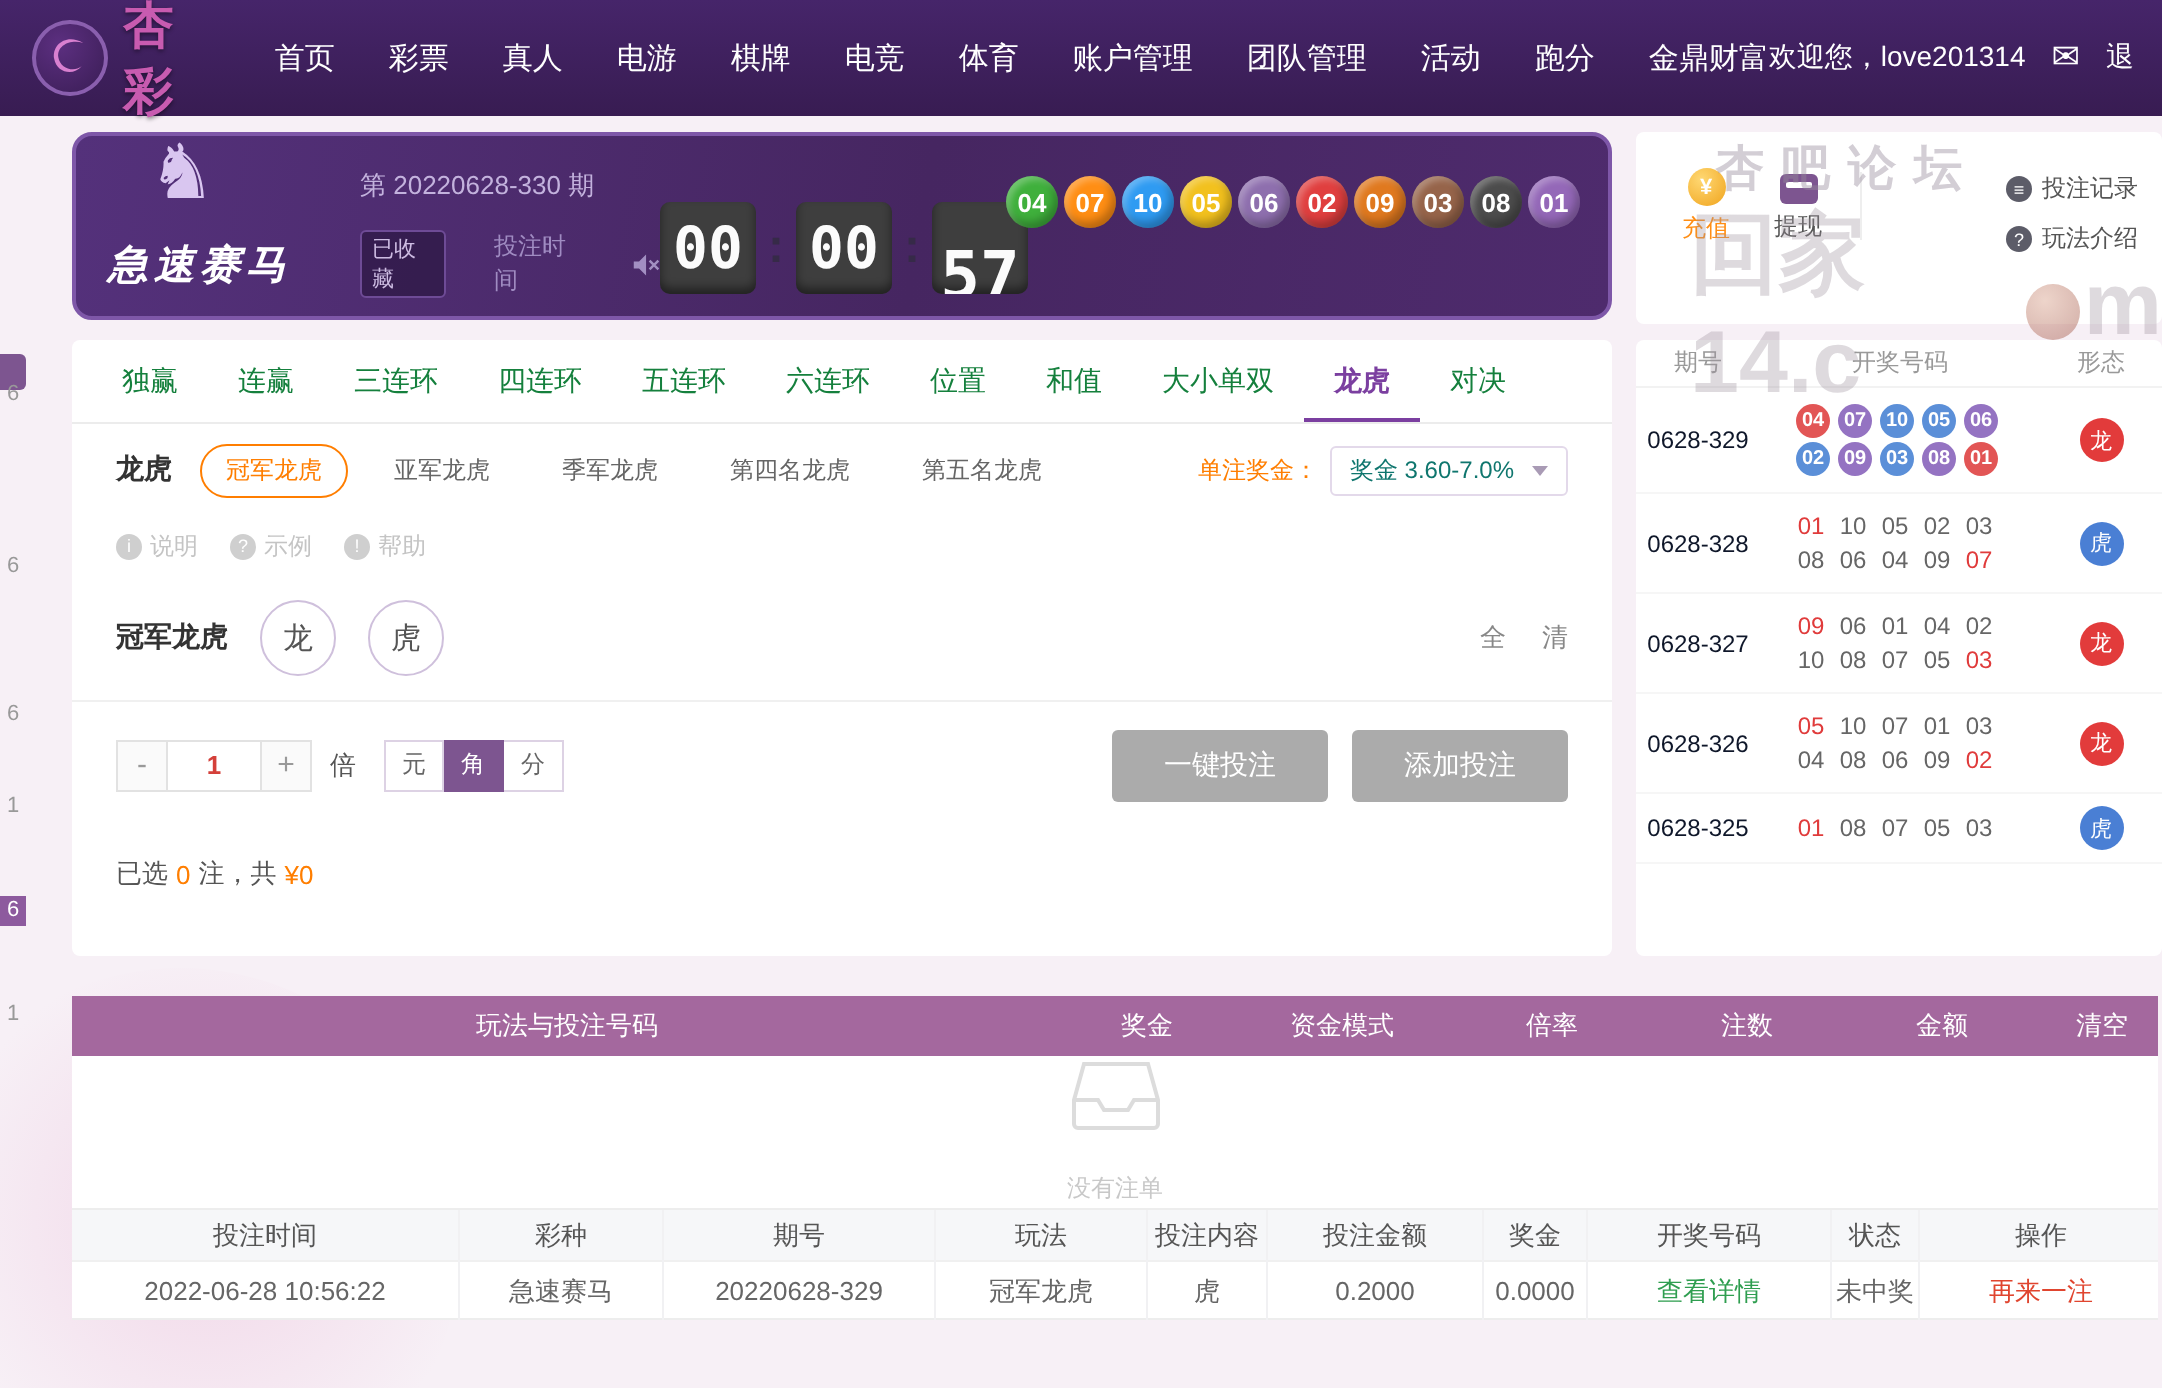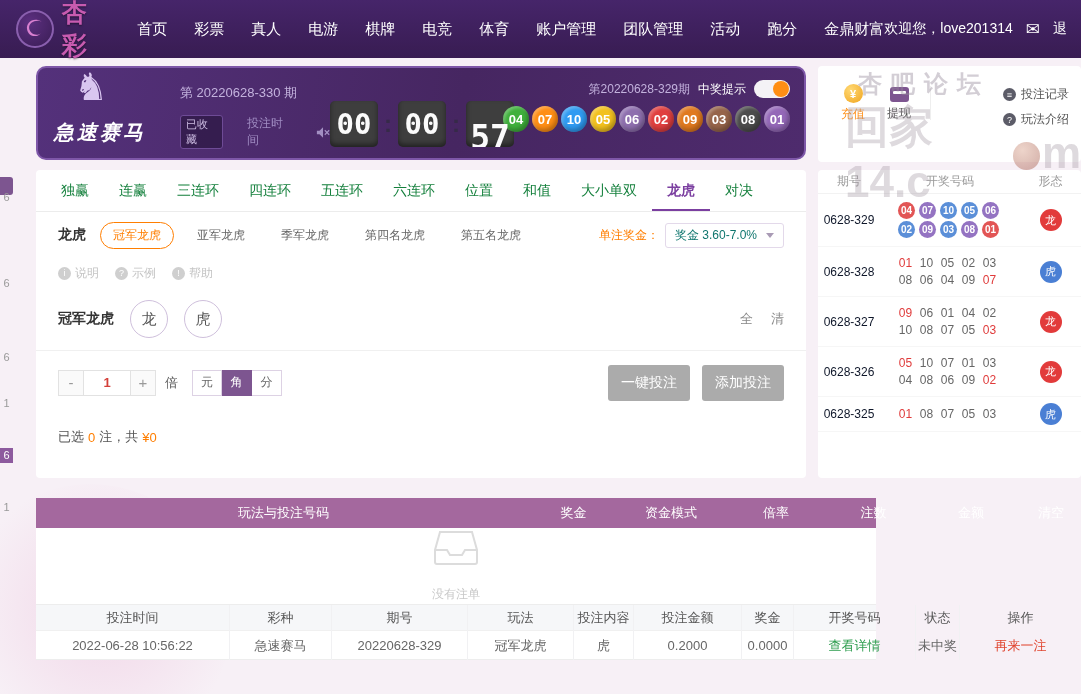--- a/index.html
+++ b/index.html
@@ -94,42 +94,42 @@
     display:flex;align-items:center;justify-content:center;cursor:pointer}
   .step-val{width:46px;height:26px;border:1px solid #e2e2e2;border-left:none;border-right:none;text-align:center;
     color:#d4403a;font-size:13px;font-weight:bold;outline:none;background:#fff}
   .times{margin:0 10px 0 9px;color:#555;font-size:13px}
   .units{display:flex;margin-left:4px}
   .unit{width:30px;height:26px;border:1px solid #ddd2e4;border-left:none;display:flex;align-items:center;justify-content:center;
     font-size:12px;color:#666;cursor:pointer;background:#fff}
   .unit:first-child{border-left:1px solid #ddd2e4}
   .unit.active{background:#7d5590;border-color:#7d5590;color:#fff}
   .bet-buttons{margin-left:auto;display:flex;gap:12px}
-  .gray-btn{width:82px;height:36px;background:#ababab;color:#fff;font-size:14px;border:none;border-radius:3px;cursor:pointer}
+  .gray-btn{width:108px;height:36px;background:#ababab;color:#fff;font-size:14px;border:none;border-radius:3px;cursor:pointer}
   .selected-row{height:46px;display:flex;align-items:center;padding:0 22px;font-size:13px;color:#555;gap:4px}
   .orange{color:#ff7e00}
 
   
   .results{position:absolute;left:818px;top:170px;width:263px;height:308px;background:#fff;border-radius:4px;overflow:hidden}
   .rtabs{display:flex;align-items:baseline;gap:13px;padding:10px 12px 7px}
   .rtab{font-size:12px;color:#999;cursor:pointer;white-space:nowrap;display:flex;align-items:center;gap:3px}
   .rtab.active{font-size:13px;color:#333;font-weight:bold}
   .rhead{display:grid;grid-template-columns:62px 140px 61px;height:24px;align-items:center;border-bottom:1px solid #f2f2f2;color:#999;font-size:12px}
   .rhead div{text-align:center}
   .rrow{display:grid;grid-template-columns:62px 140px 61px;align-items:center;border-bottom:1px solid #f6f6f6;padding:6px 0}
   .rperiod{font-size:12px;color:#0f172a;text-align:center}
   .rnums{padding-left:18px}
   .numline{display:flex;gap:6px;font-size:12px;color:#666;margin:3px 0}
   .numline span{width:15px;text-align:center}
   .ballline{display:flex;gap:4px;margin:2px 0}
   .mini-ball{width:17px;height:17px;border-radius:50%;color:#fff;font-size:10px;font-weight:bold;display:flex;align-items:center;justify-content:center}
   .form-badge{width:22px;height:22px;border-radius:50%;color:#fff;font-size:11px;display:flex;align-items:center;justify-content:center;margin:0 auto}
 
   
-  .bottom{position:absolute;left:36px;top:498px;width:840px}
+  .bottom{position:absolute;left:36px;top:498px;width:1043px}
   .cart-header{height:30px;background:#a4689e;display:grid;grid-template-columns:495px 85px 110px 100px 95px 100px 60px;
     align-items:center;color:#fff;font-size:13px}
   .cart-header div{text-align:center}
   .empty-area{height:76px;background:#fff;display:flex;flex-direction:column;align-items:center;justify-content:center}
   .empty-text{color:#c8c8c8;font-size:12px;margin-top:20px}
   .hist-grid{display:grid;grid-template-columns:194px 102px 136px 106px 60px 108px 52px 122px 44px 121px;align-items:center}
   .hist-header{height:26px;background:#f6f7f9;color:#555;font-size:13px;border-top:1px solid #ededed}
   .hist-header div,.hist-row div{text-align:center;border-right:1px solid #f1f1f3;line-height:26px;height:100%}
   .hist-header div:last-child,.hist-row div:last-child{border-right:none}
   .hist-row{height:30px;background:#fff;color:#666;font-size:13px;border-top:1px solid #f0f0f0;border-bottom:1px solid #ededed}
@@ -205,25 +205,20 @@
       <div class="cd-colon">:</div>
       <div class="cd-box">
           <span>00</span>
         </div>
       <div class="cd-colon">:</div>
       <div class="cd-box rolling">
           <span>57</span>
         </div>
     </div>
     <div class="banner-right">
-      <div class="tip-row">
-        <span class="last-period">第20220628-329期</span>
-        <span class="win-tip">中奖提示</span>
-        <div class="toggle"></div>
-      </div>
       <div class="balls-row">
         <span class="ball" style="background: rgb(63, 176, 60);">04</span>
         <span class="ball" style="background: rgb(255, 142, 20);">07</span>
         <span class="ball" style="background: rgb(47, 155, 242);">10</span>
         <span class="ball" style="background: rgb(242, 193, 30);">05</span>
         <span class="ball" style="background: rgb(142, 111, 174);">06</span>
         <span class="ball" style="background: rgb(224, 63, 63);">02</span>
         <span class="ball" style="background: rgb(224, 121, 31);">09</span>
         <span class="ball" style="background: rgb(150, 100, 74);">03</span>
         <span class="ball" style="background: rgb(76, 76, 76);">08</span>

